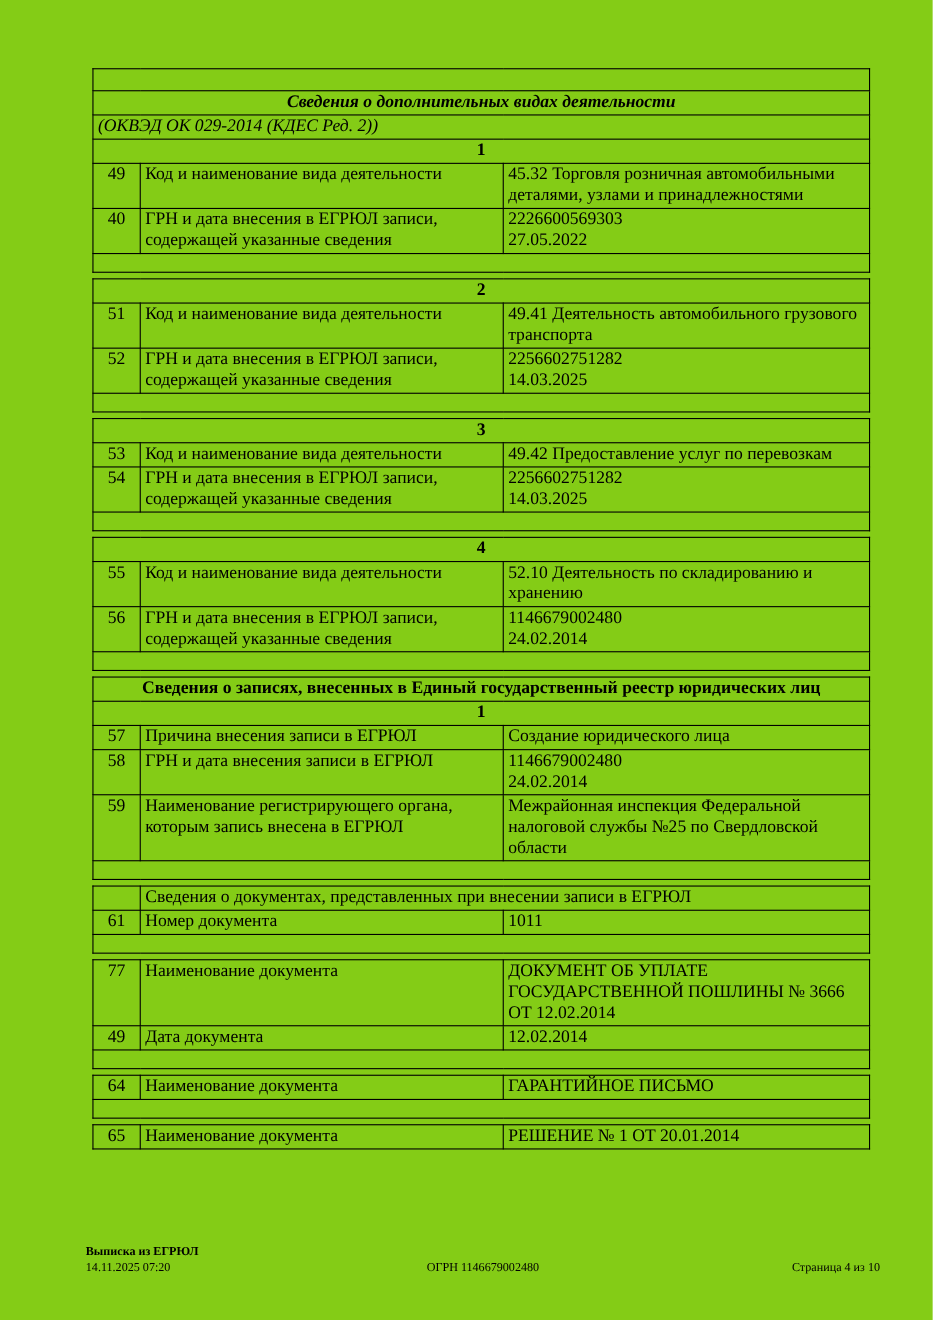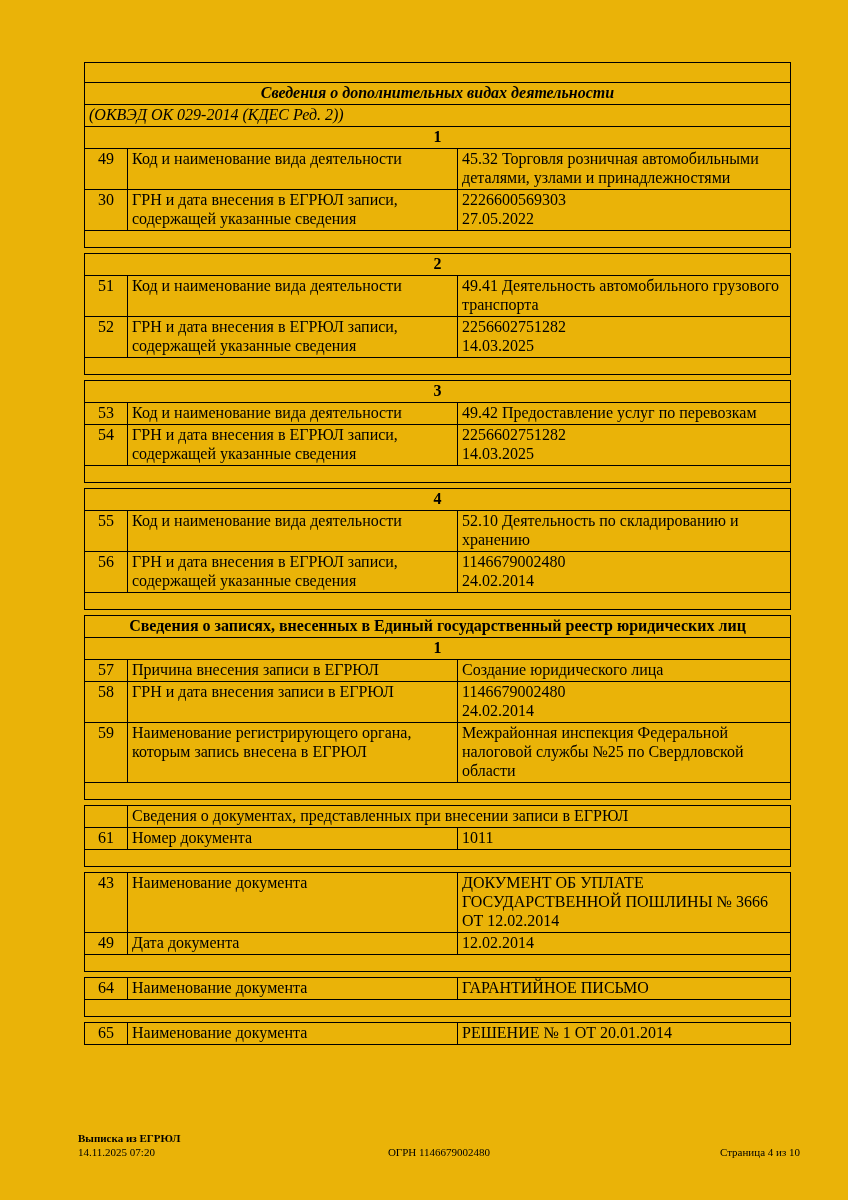--- a/index.html
+++ b/index.html
@@ -1,21 +1,21 @@
 <!DOCTYPE html>
 <html lang="ru"><head>
 <meta charset="utf-8">
 <style>
   html,body{margin:0;padding:0;background:#ffffff;}
   body{
     width:848px;height:1200px;
     font-family:"Liberation Serif","DejaVu Serif",serif;
     color:#000;
   }
-  .page{position:relative;width:848px;height:1200px;background:#eab308;overflow:hidden;}
+  .page{position:relative;width:848px;height:1200px;background:#84cc16;overflow:hidden;}
   .content{position:absolute;top:62px;left:84px;width:706px;}
   table.doc{
     border-collapse:collapse;
     width:706px;
     table-layout:fixed;
     margin:0 0 5px 0;
   }
   table.doc td{
     border:1.5px solid #000;
     vertical-align:top;
@@ -69,21 +69,21 @@
       </tr>
       <tr>
         <td colspan="3" class="blocknum">1</td>
       </tr>
       <tr>
         <td class="num">49</td>
         <td class="lbl">Код и наименование вида деятельности</td>
         <td class="val">45.32 Торговля розничная автомобильными деталями, узлами и принадлежностями</td>
       </tr>
       <tr>
-        <td class="num">30</td>
+        <td class="num">40</td>
         <td class="lbl">ГРН и дата внесения в ЕГРЮЛ записи, содержащей указанные сведения</td>
         <td class="val">2226600569303
 27.05.2022</td>
       </tr>
       <tr class="empty">
             <td colspan="3"></td>
           </tr>
     </tbody>
       </table>
 
@@ -226,21 +226,21 @@
       </table>
 
     <table class="doc">
       <colgroup>
           <col class="c-num">
           <col class="c-lbl">
           <col class="c-val">
         </colgroup>
       <tbody>
           <tr>
-        <td class="num">43</td>
+        <td class="num">77</td>
         <td class="lbl">Наименование документа</td>
         <td class="val">ДОКУМЕНТ ОБ УПЛАТЕ ГОСУДАРСТВЕННОЙ ПОШЛИНЫ № 3666 ОТ 12.02.2014</td>
       </tr>
       <tr>
         <td class="num">49</td>
         <td class="lbl">Дата документа</td>
         <td class="val">12.02.2014</td>
       </tr>
       <tr class="empty">
             <td colspan="3"></td>

